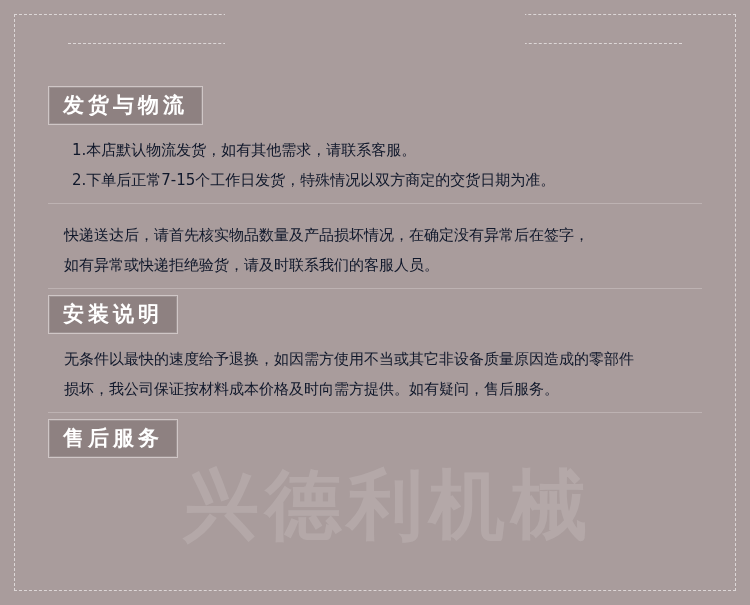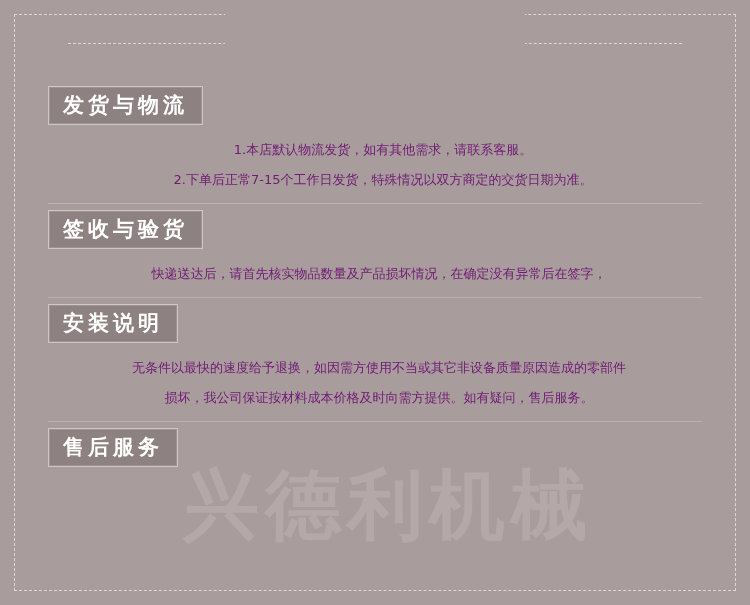--- a/index.html
+++ b/index.html
@@ -98,26 +98,25 @@
     color: #ffffff;
     font-size: 21px;
     font-weight: bold;
     letter-spacing: 4px;
     padding: 4px 14px 5px 14px;
     margin-left: 10px;
     font-family: "DejaVu Sans", sans-serif;
     box-shadow: 0 0 0 1px rgba(255,255,255,0.15) inset;
   }
   .sec-body {
-    color: #701a75;
-    font-size: 13px;
+    color: #0f172a;
+    font-size: 15px;
     line-height: 30px;
     padding: 10px 18px 4px 26px;
     font-family: "DejaVu Sans", sans-serif;
-    text-align: center;
   }
   .sec-body p {
     margin: 0;
   }
   .divider {
     border-top: 1px solid #bdb2b2;
     margin: 4px 10px 0 10px;
     height: 0;
   }
   .s1 .sec-body { padding-left: 34px; }
@@ -144,23 +143,23 @@
     <div class="section s1">
       <div class="sec-head">发货与物流</div>
       <div class="sec-body">
         <p>1.本店默认物流发货，如有其他需求，请联系客服。</p>
         <p>2.下单后正常7-15个工作日发货，特殊情况以双方商定的交货日期为准。</p>
       </div>
       <div class="divider"></div>
     </div>
 
     <div class="section s2">
-      <div class="sec-head">签收与验货</div>
       <div class="sec-body">
         <p>快递送达后，请首先核实物品数量及产品损坏情况，在确定没有异常后在签字，</p>
+        <p>如有异常或快递拒绝验货，请及时联系我们的客服人员。</p>
       </div>
       <div class="divider"></div>
     </div>
 
     <div class="section s3">
       <div class="sec-head">安装说明</div>
       <div class="sec-body">
         <p>无条件以最快的速度给予退换，如因需方使用不当或其它非设备质量原因造成的零部件</p>
         <p>损坏，我公司保证按材料成本价格及时向需方提供。如有疑问，售后服务。</p>
       </div>

